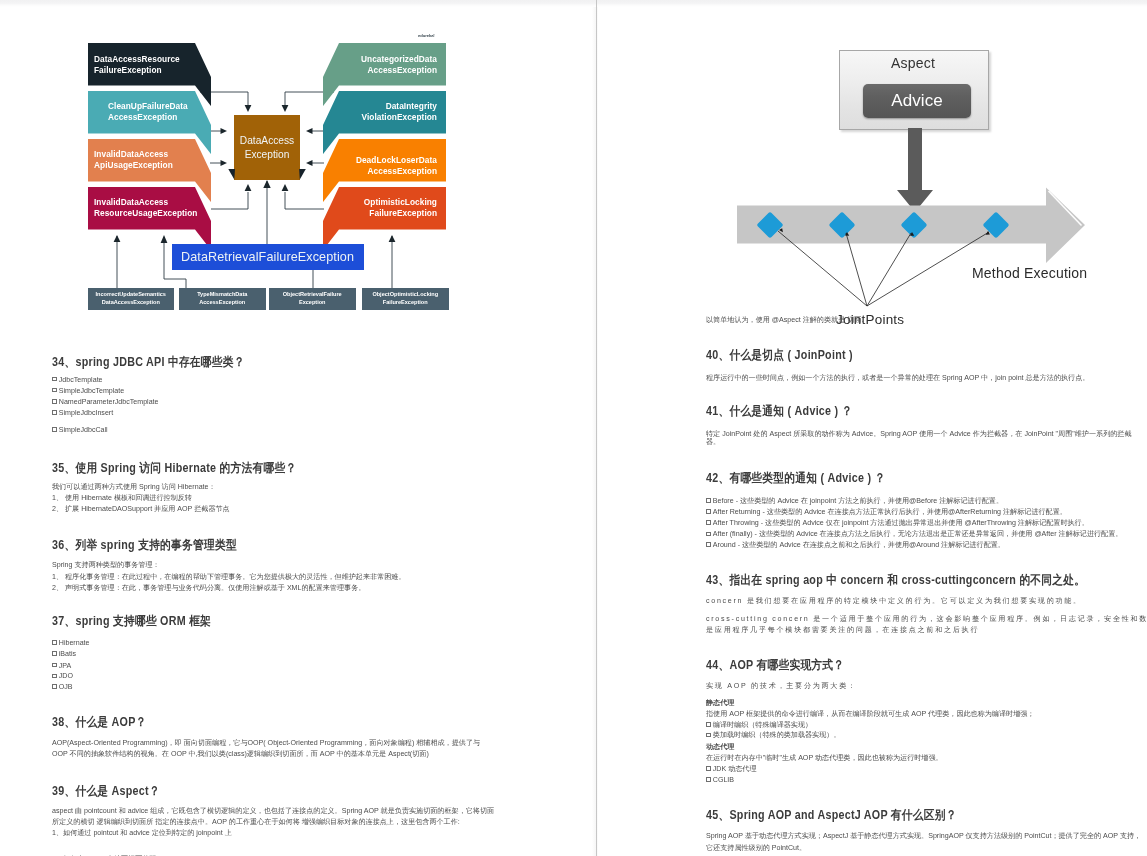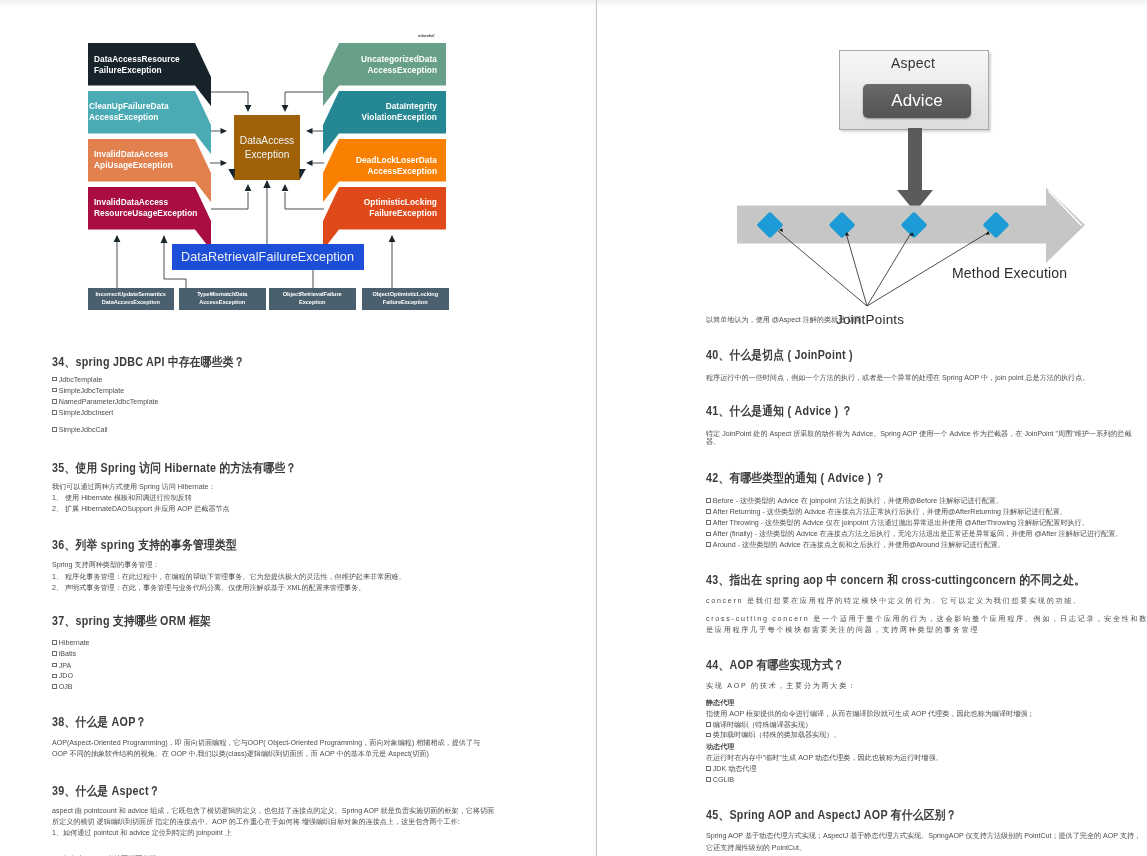--- a/index.html
+++ b/index.html
@@ -99,21 +99,21 @@
       </svg>
   <div class="lbl" style="padding-left:6px;width:107.0px;height:42.6px;display:flex;flex-direction:column;justify-content:center;box-sizing:border-box;">
         <span>DataAccessResource</span>
         <span>FailureException</span>
       </div>
 </div>
 <div class="exbox" style="left:88px;top:90.5px;width:123.0px;height:63.1px;z-index:7;">
   <svg class="shp" viewBox="0 0 123.0 63.1" preserveAspectRatio="none">
         <polygon points="0,0 107.0,0 123.0,34.0 123.0,63.1 107.0,42.6 0,42.6" fill="#4aabb4"></polygon>
       </svg>
-  <div class="lbl" style="padding-left:1px;width:107.0px;height:42.6px;display:flex;flex-direction:column;justify-content:center;box-sizing:border-box;">
+  <div class="lbl" style="padding-left:20px;width:107.0px;height:42.6px;display:flex;flex-direction:column;justify-content:center;box-sizing:border-box;">
         <span>CleanUpFailureData</span>
         <span>AccessException</span>
       </div>
 </div>
 <div class="exbox" style="left:88px;top:138.5px;width:123.0px;height:63.1px;z-index:6;">
   <svg class="shp" viewBox="0 0 123.0 63.1" preserveAspectRatio="none">
         <polygon points="0,0 107.0,0 123.0,34.0 123.0,63.1 107.0,42.6 0,42.6" fill="#e2804e"></polygon>
       </svg>
   <div class="lbl" style="padding-left:6px;width:107.0px;height:42.6px;display:flex;flex-direction:column;justify-content:center;box-sizing:border-box;">
         <span>InvalidDataAccess</span>
@@ -209,21 +209,21 @@
 <rect x="986.4" y="191.4" width="19.2" height="19.2" rx="2.2" ry="2.2" fill="#1d9bd7" transform="rotate(45 996 201)"></rect>
 <line x1="867" y1="282" x2="778" y2="207" stroke="#222" stroke-width="0.8" fill="none"></line>
 <line x1="867" y1="282" x2="846" y2="209" stroke="#222" stroke-width="0.8" fill="none"></line>
 <line x1="867" y1="282" x2="911" y2="209" stroke="#222" stroke-width="0.8" fill="none"></line>
 <line x1="867" y1="282" x2="989" y2="208" stroke="#222" stroke-width="0.8" fill="none"></line>
 <polygon points="779,206 782.9,208.3 782.2,204.2" fill="#1a1a1a"></polygon>
 <polygon points="847,208 849.2,211.8 845,211.6" fill="#1a1a1a"></polygon>
 <polygon points="912,208 914.2,211.8 910,211.8" fill="#1a1a1a"></polygon>
 <polygon points="988,207 985.6,210.7 989.9,210.5" fill="#1a1a1a"></polygon>
 </svg>
-<div class="melabel" style="left:952px;top:241px;">Method Execution</div>
+<div class="melabel" style="left:972px;top:241px;">Method Execution</div>
 <div class="jplabel" style="left:836px;top:288px;">JointPoints</div>
 </div>
 <div id="txtL">
 <div class="qh" style="left:52px;top:354.5px;">34、spring JDBC API 中存在哪些类？</div>
 <div class="bt" style="left:52px;top:374.5px;"><span class="sq"></span><span>JdbcTemplate</span></div>
 <div class="bt" style="left:52px;top:385.7px;"><span class="sq"></span><span>SimpleJdbcTemplate</span></div>
 <div class="bt" style="left:52px;top:396.9px;"><span class="sq"></span><span>NamedParameterJdbcTemplate</span></div>
 <div class="bt" style="left:52px;top:408.1px;"><span class="sq"></span><span>SimpleJdbcInsert</span></div>
 <div class="bt" style="left:52px;top:424.8px;"><span class="sq"></span><span>SimpleJdbcCall</span></div>
 <div class="qh" style="left:52px;top:460.5px;">35、使用 Spring 访问 Hibernate 的方法有哪些？</div>
@@ -258,21 +258,21 @@
 <div class="bt" style="left:706px;top:437.3px;">器。</div>
 <div class="qh" style="left:706px;top:471.3px;">42、有哪些类型的通知 ( Advice ) ？</div>
 <div class="bt" style="left:706px;top:496.3px;"><span class="sq"></span><span>Before - 这些类型的 Advice 在 joinpoint 方法之前执行，并使用@Before 注解标记进行配置。</span></div>
 <div class="bt" style="left:706px;top:507px;"><span class="sq"></span><span>After Returning - 这些类型的 Advice 在连接点方法正常执行后执行，并使用@AfterReturning 注解标记进行配置。</span></div>
 <div class="bt" style="left:706px;top:518.1px;"><span class="sq"></span><span>After Throwing - 这些类型的 Advice 仅在 joinpoint 方法通过抛出异常退出并使用 @AfterThrowing 注解标记配置时执行。</span></div>
 <div class="bt" style="left:706px;top:529.4px;"><span class="sq"></span><span>After (finally) - 这些类型的 Advice 在连接点方法之后执行，无论方法退出是正常还是异常返回，并使用 @After 注解标记进行配置。</span></div>
 <div class="bt" style="left:706px;top:540.3px;"><span class="sq"></span><span>Around - 这些类型的 Advice 在连接点之前和之后执行，并使用@Around 注解标记进行配置。</span></div>
 <div class="qh" style="left:706px;top:572.5px;">43、指出在 spring aop 中 concern 和 cross-cuttingconcern 的不同之处。</div>
 <div class="bt sp" style="left:706px;top:596.3px;">concern 是我们想要在应用程序的特定模块中定义的行为。它可以定义为我们想要实现的功能。</div>
 <div class="bt sp" style="left:706px;top:614px;">cross-cutting concern 是一个适用于整个应用的行为，这会影响整个应用程序。例如，日志记录，安全性和数据传输</div>
-<div class="bt sp" style="left:706px;top:625px;">是应用程序几乎每个模块都需要关注的问题，支持两种类型的事务管理</div>
+<div class="bt sp" style="left:706px;top:625px;">是应用程序几乎每个模块都需要关注的问题，在连接点之前和之后执行</div>
 <div class="qh" style="left:706px;top:657.5px;">44、AOP 有哪些实现方式？</div>
 <div class="bt sp" style="left:706px;top:681.2px;">实现 AOP 的技术，主要分为两大类：</div>
 <div class="bt bold" style="left:706px;top:698.2px;">静态代理</div>
 <div class="bt" style="left:706px;top:708.9px;">指使用 AOP 框架提供的命令进行编译，从而在编译阶段就可生成 AOP 代理类，因此也称为编译时增强；</div>
 <div class="bt" style="left:706px;top:719.8px;"><span class="sq"></span><span>编译时编织（特殊编译器实现）</span></div>
 <div class="bt" style="left:706px;top:730.4px;"><span class="sq"></span><span>类加载时编织（特殊的类加载器实现）。</span></div>
 <div class="bt bold" style="left:706px;top:741.6px;">动态代理</div>
 <div class="bt" style="left:706px;top:752.7px;">在运行时在内存中"临时"生成 AOP 动态代理类，因此也被称为运行时增强。</div>
 <div class="bt" style="left:706px;top:764px;"><span class="sq"></span><span>JDK 动态代理</span></div>
 <div class="bt" style="left:706px;top:775.3px;"><span class="sq"></span><span>CGLIB</span></div>

